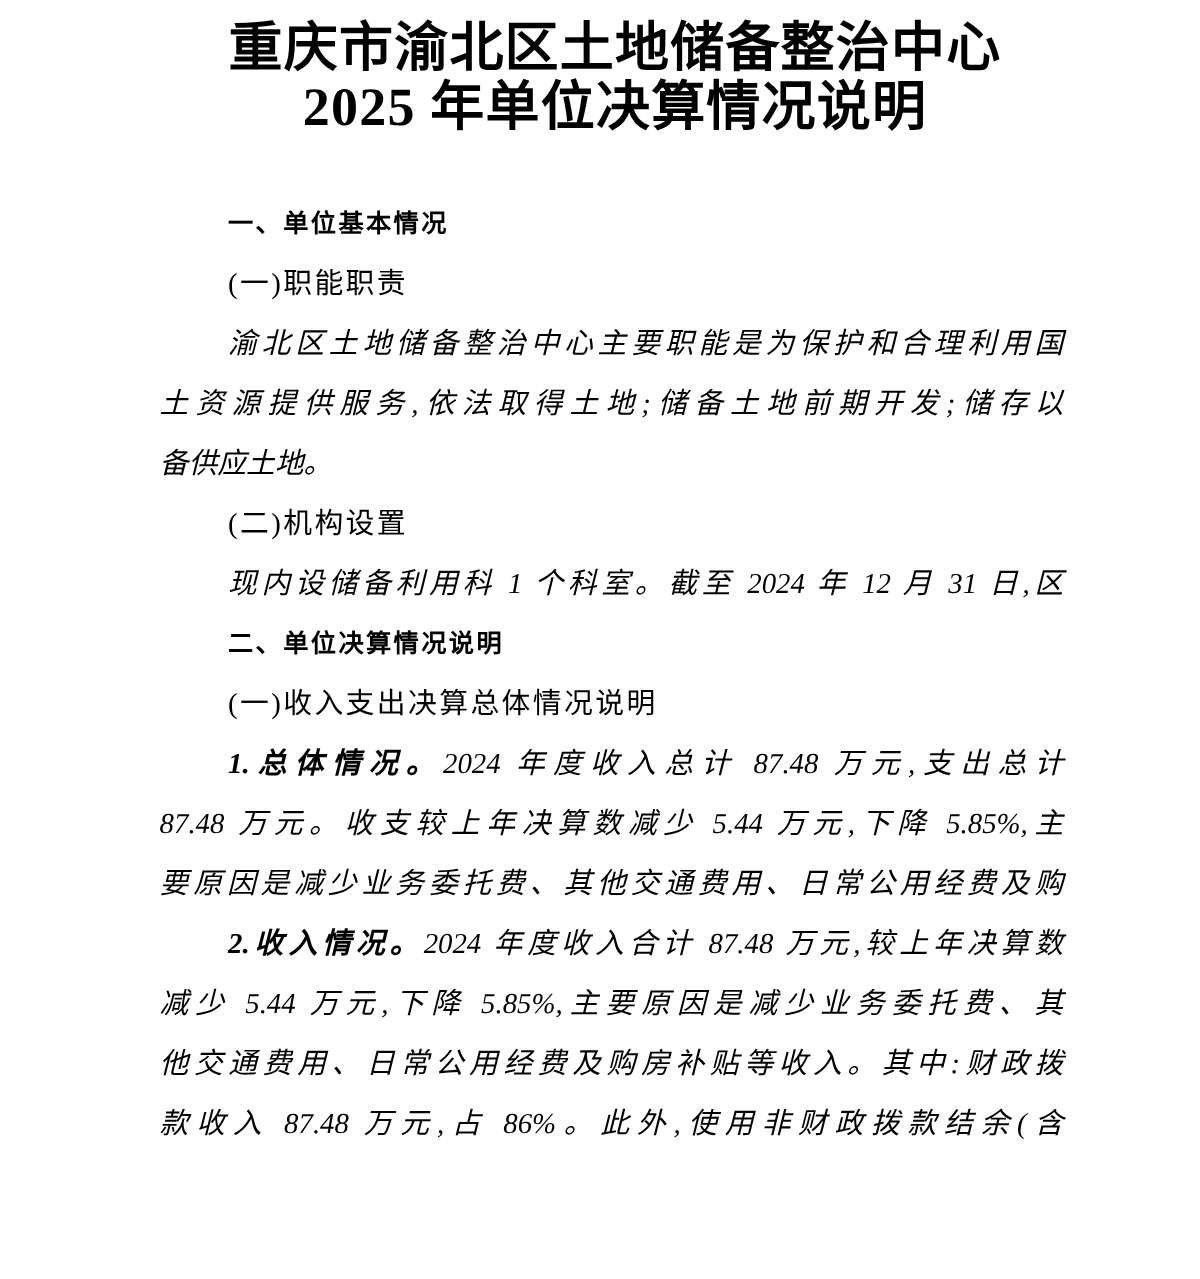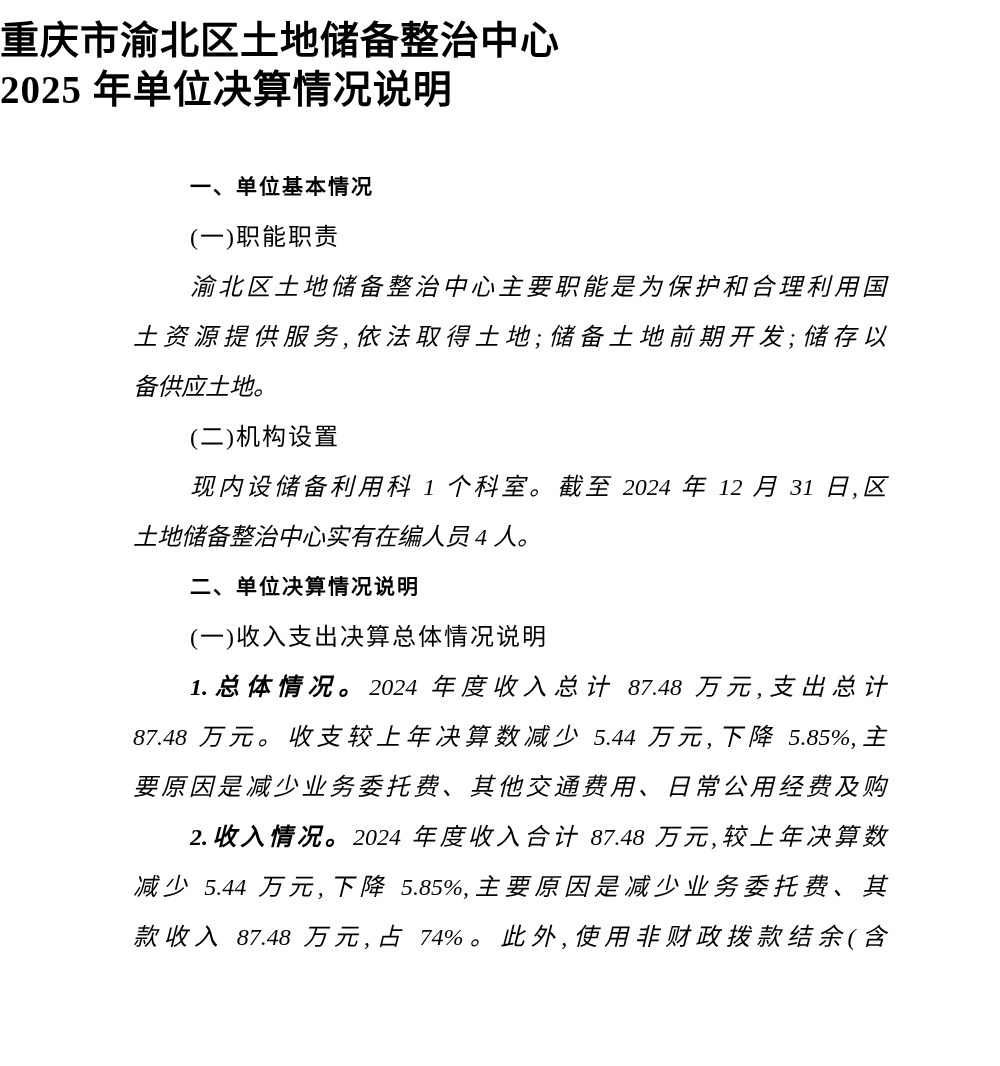--- a/index.html
+++ b/index.html
@@ -8,25 +8,27 @@
     position: relative;
     width: 1000px;
     height: 1066px;
     background: #ffffff;
     color: #000000;
     overflow: hidden;
     font-family: "Liberation Serif", "DejaVu Serif", serif;
   }
   .title {
     margin-top: 16px;
+    text-align: center;
     font-weight: bold;
-    font-size: 39px;
+    font-size: 45px;
     line-height: 49px;
     font-family: "Liberation Serif", "DejaVu Serif", serif;
     letter-spacing: 1px;
+    padding-left: 25px;
   }
   .content {
     margin-left: 133px;
     width: 753px;
     margin-top: 48px;
   }
   .line {
     height: 50px;
     line-height: 50px;
     font-size: 24px;
@@ -75,28 +77,28 @@
 
     <div class="line k">(一)职能职责</div>
 
     <div class="line b j ind">渝北区土地储备整治中心主要职能是为保护和合理利用国</div>
     <div class="line b j">土资源提供服务,依法取得土地;储备土地前期开发;储存以</div>
     <div class="line b">备供应土地。</div>
 
     <div class="line k">(二)机构设置</div>
 
     <div class="line b j ind">现内设储备利用科 1 个科室。截至 2024 年 12 月 31 日,区</div>
-    <div class="line b">土地储备整治中心实有在编人员 4 人。</div>
 
     <div class="line h">二、单位决算情况说明</div>
 
     <div class="line k">(一)收入支出决算总体情况说明</div>
 
     <div class="line b j ind"><span class="lead">1.总体情况。</span><span>2024 年度收入总计 87.48 万元,支出总计</span></div>
     <div class="line b j">87.48 万元。收支较上年决算数减少 5.44 万元,下降 5.85%,主</div>
     <div class="line b j">要原因是减少业务委托费、其他交通费用、日常公用经费及购</div>
 
     <div class="line b j ind"><span class="lead">2.收入情况。</span><span>2024 年度收入合计 87.48 万元,较上年决算数</span></div>
     <div class="line b j">减少 5.44 万元,下降 5.85%,主要原因是减少业务委托费、其</div>
-    <div class="line b j">款收入 87.48 万元,占 74%。此外,使用非财政拨款结余(含</div>
+    <div class="line b j">他交通费用、日常公用经费及购房补贴等收入。其中:财政拨</div>
+    <div class="line b j">款收入 87.48 万元,占 86%。此外,使用非财政拨款结余(含</div>
 
   </div>
 </div>
 
 </body></html>

